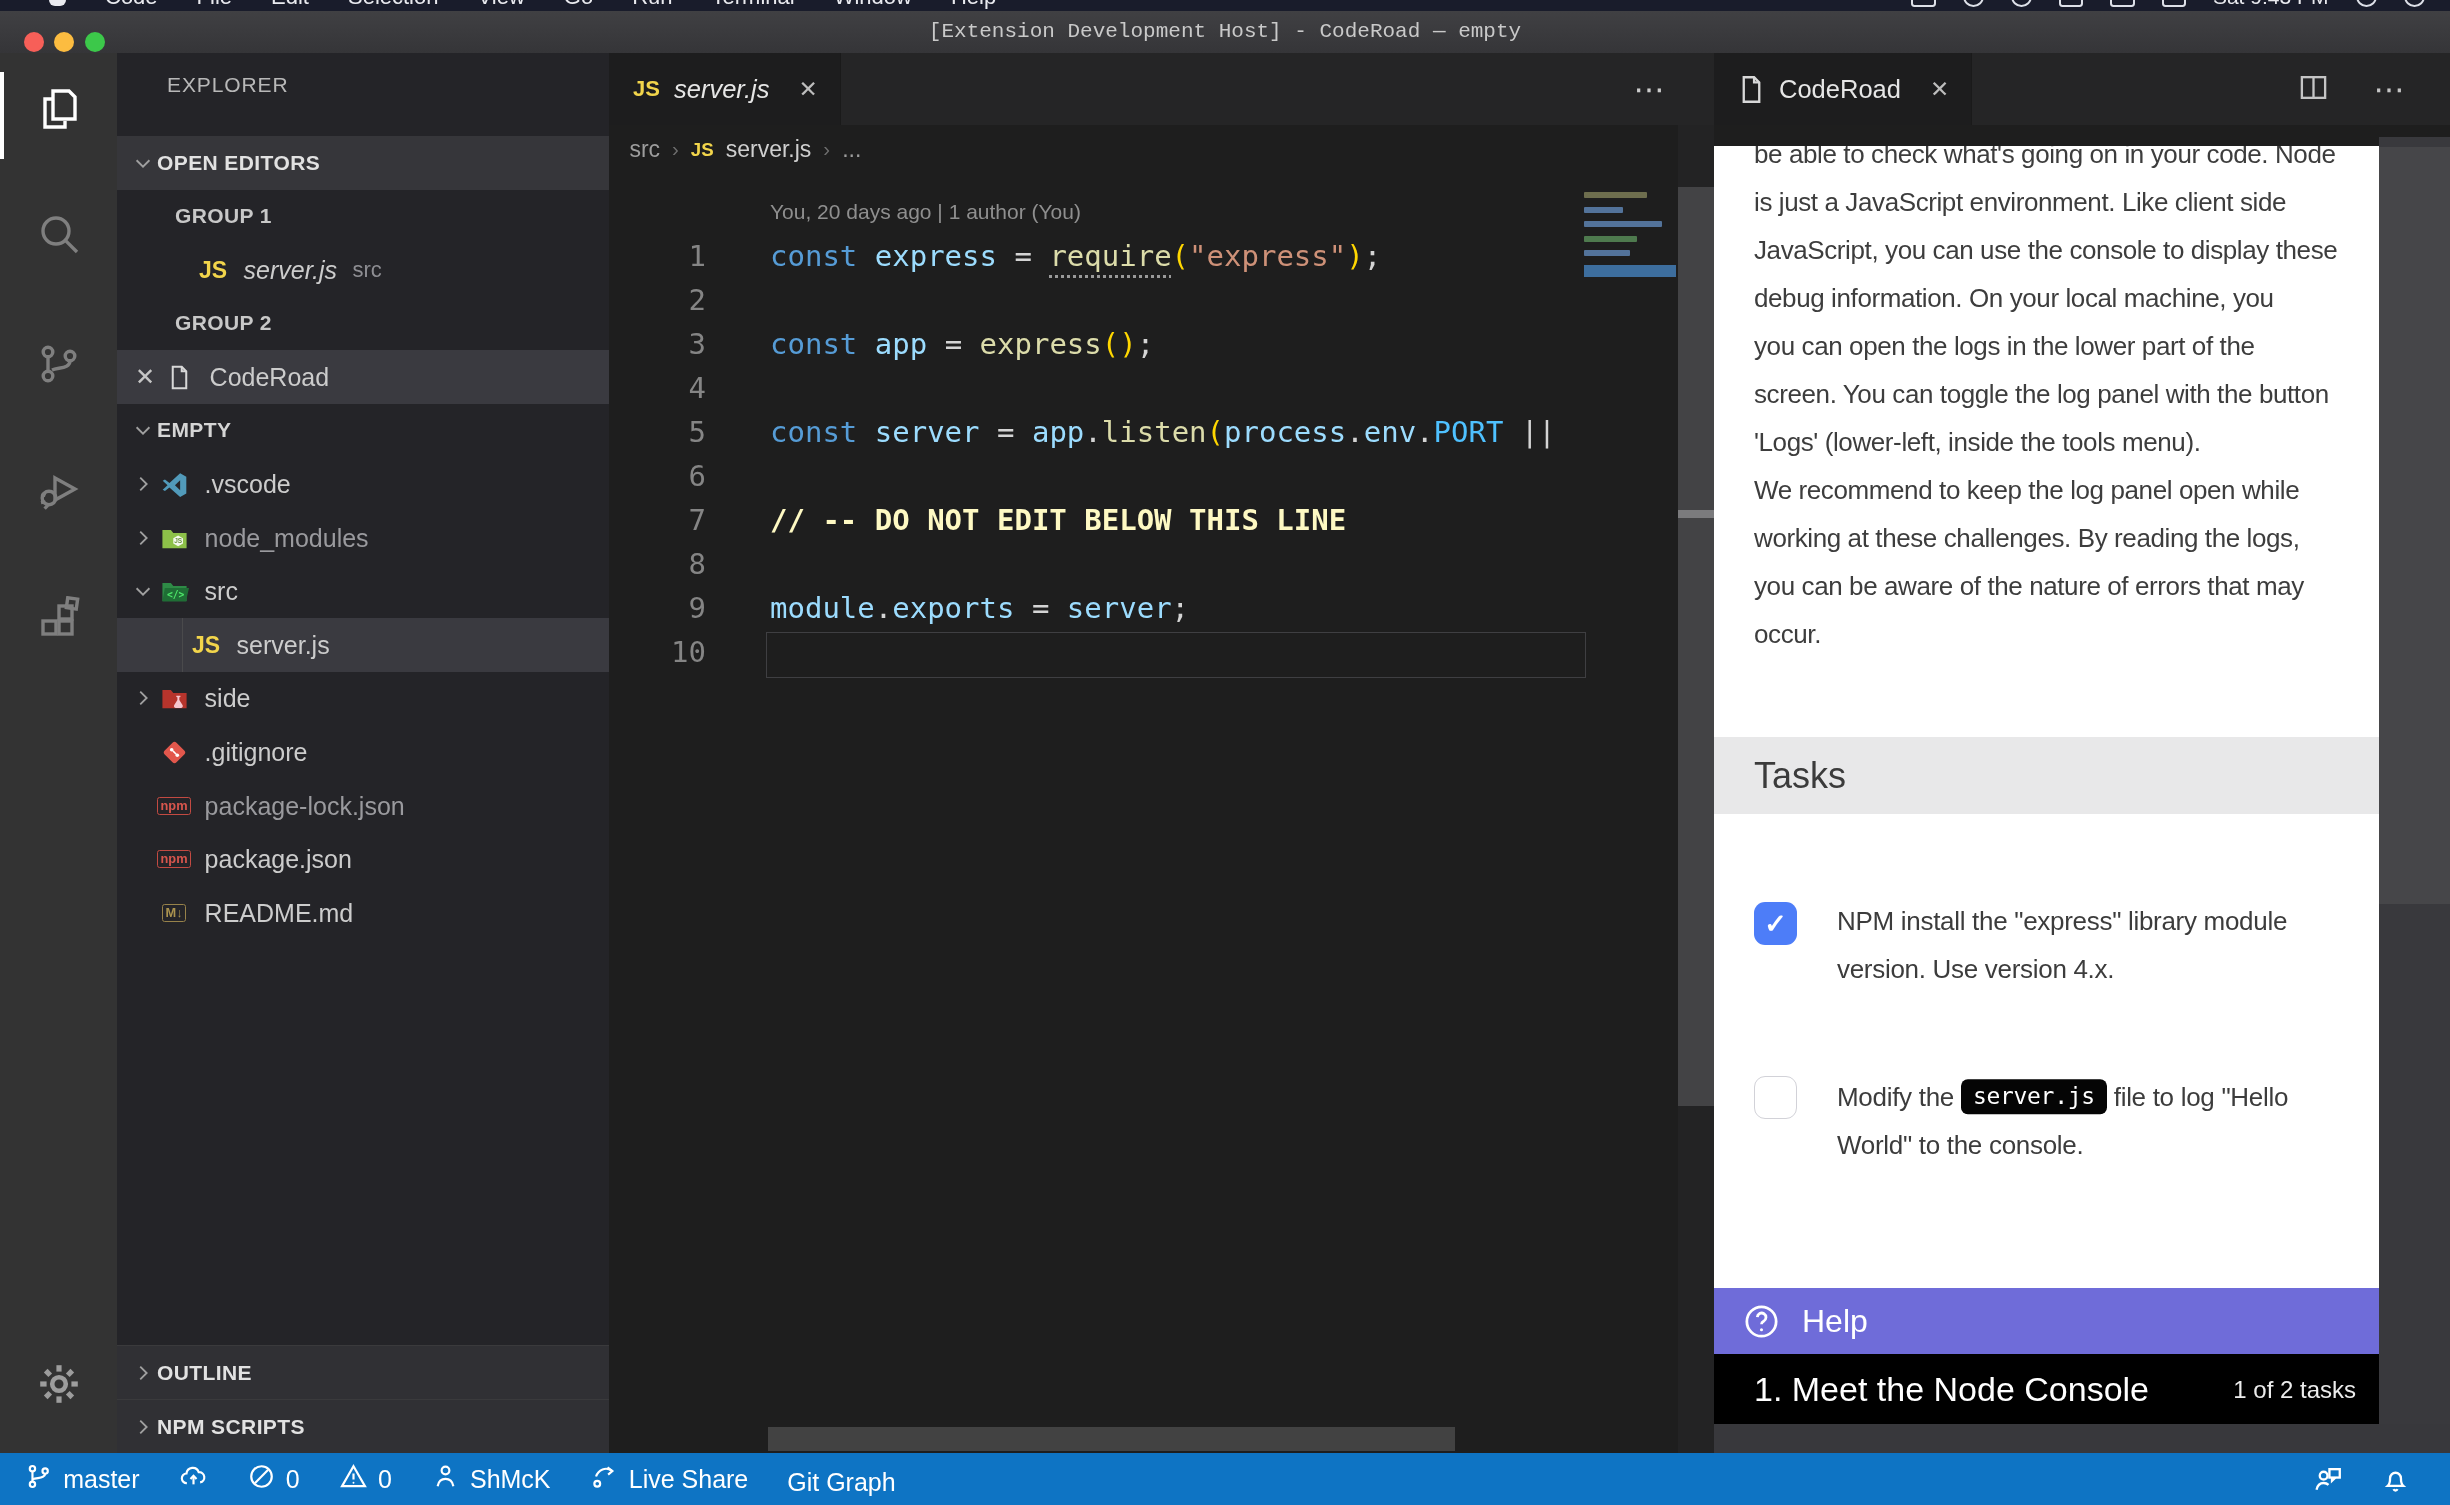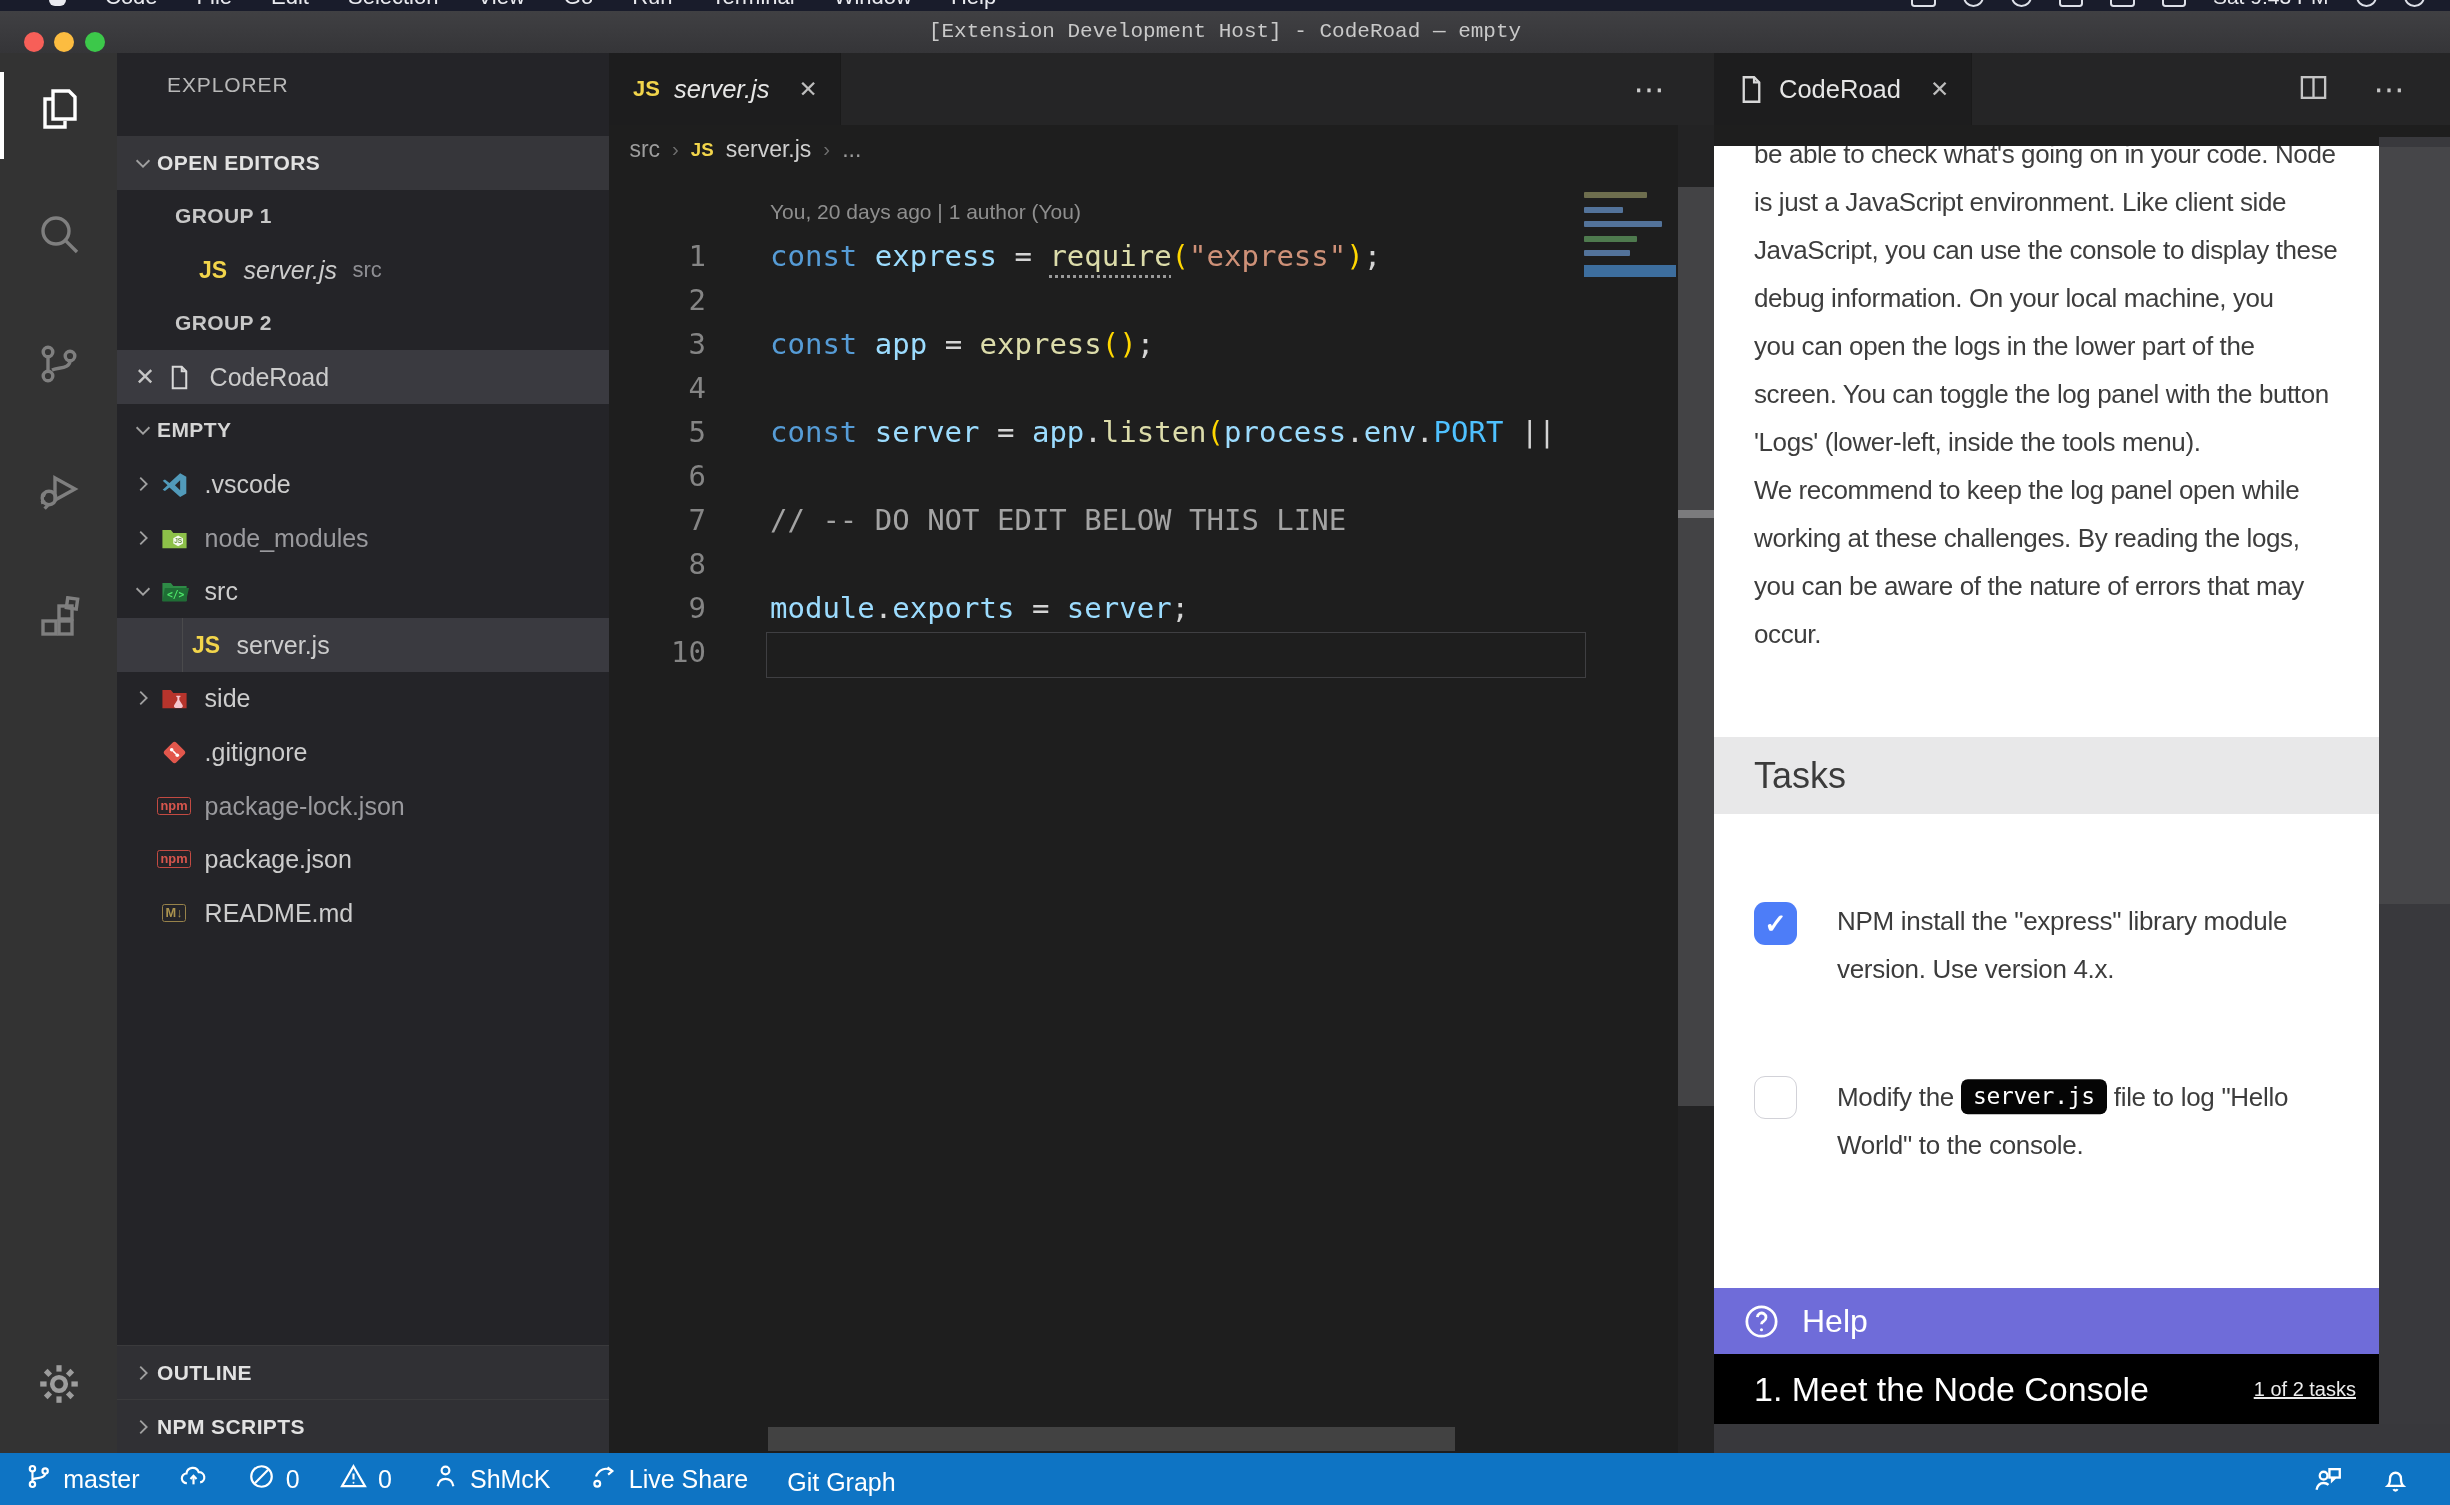--- a/index.html
+++ b/index.html
@@ -66,21 +66,21 @@
   .codelens{position:absolute;left:161px;top:147px;font-size:21px;color:#8f8f8f;}
   .code-block{position:absolute;left:0;top:181px;right:0;}
   .code-row{height:44px;display:flex;align-items:center;font-family:"DejaVu Sans Mono",monospace;
             font-size:29px;white-space:pre;}
   .ln{width:97px;text-align:right;color:#858585;flex:none;}
   .code-txt{margin-left:64px;}
   .cur-line{position:absolute;left:157px;top:579px;width:818px;height:44px;border:1.7px solid #3f3f42;}
   .tok-kw{color:#569cd6;} .tok-vr{color:#9cdcfe;} .tok-fn{color:#dcdcaa;}
   .tok-fnu{color:#dcdcaa;text-decoration:underline dotted #9a9a9a 3.4px;text-underline-offset:8.5px;}
   .tok-br{color:#ffd700;} .tok-st{color:#ce9178;} .tok-pl{color:#d4d4d4;}
-  .tok-cm{color:#a3a3a3;} .tok-cn{color:#4fc1ff;}
+  .tok-cm{color:#fef9c3;font-weight:bold;} .tok-cn{color:#4fc1ff;}
   .minimap{position:absolute;left:975px;top:139px;width:92px;height:221px;}
   .mm-line{height:6px;margin-bottom:8.5px;border-radius:0.9px;}
   .mm-sel{height:12px;width:92px;background:#3d6e9e;margin-top:3.4px;}
   .hscroll{position:absolute;left:159px;top:1374px;width:687px;height:24px;background:#424242;}
   
   .strip{position:absolute;left:1678px;top:125px;width:37px;height:1328px;background:#232324;}
   .strip-track{position:absolute;left:0;top:62px;width:37px;height:919px;background:#434345;}
   .strip-thumb{position:absolute;left:0;top:323px;width:37px;height:7.7px;background:#7b7b7d;}
   
   .group2{position:absolute;left:1714px;top:53px;width:736px;height:1400px;background:#1e1e1e;}
@@ -101,21 +101,21 @@
   .task-text div{height:48px;line-height:48px;white-space:nowrap;}
   .code-pill{display:inline-block;background:#050505;color:#ffffff;font-family:"DejaVu Sans Mono",monospace;
              font-size:23px;line-height:34px;padding:0.9px 12px;border-radius:6.8px;transform:translateY(-1.7px);}
   .help-bar{position:absolute;left:0;top:1151px;width:665px;height:66px;background:#6f6cd9;
             display:flex;align-items:center;color:#fff;}
   .help-bar svg{width:37px;height:37px;margin-left:29px;}
   .help-bar span{margin-left:22px;font-size:32px;}
   .page-bar{position:absolute;left:0;top:1217px;width:665px;height:71px;background:#000;
             display:flex;align-items:center;color:#fff;}
   .page-title{margin-left:40px;font-size:34px;flex:1 1 auto;white-space:nowrap;}
-  .page-progress{font-size:20px;color:#ececec;margin-right:23px;white-space:nowrap;text-decoration:underline;}
+  .page-progress{font-size:24px;color:#ececec;margin-right:23px;white-space:nowrap;}
   .g2-bottom{position:absolute;left:0;top:1287px;width:736px;height:41px;background:#38383c;}
   .right-strip{position:absolute;left:665px;top:0;width:71px;height:1287px;background:#39393d;}
   .right-strip .rs-thumb{position:absolute;left:0;top:10.2px;width:71px;height:757px;background:#464649;}
   
   .statusbar{position:absolute;left:0;top:1453px;width:2450px;height:53px;background:#0e74c4;
              display:flex;align-items:center;color:#ffffff;font-size:25px;}
   .st-left{display:flex;align-items:flex-end;gap:39px;margin-left:24px;flex:1 1 auto;}
   .st-item{display:flex;align-items:center;gap:10.2px;white-space:nowrap;}
   .st-item svg{width:29px;height:29px;}
   .st-right{display:flex;align-items:center;gap:37px;margin-right:39px;}

